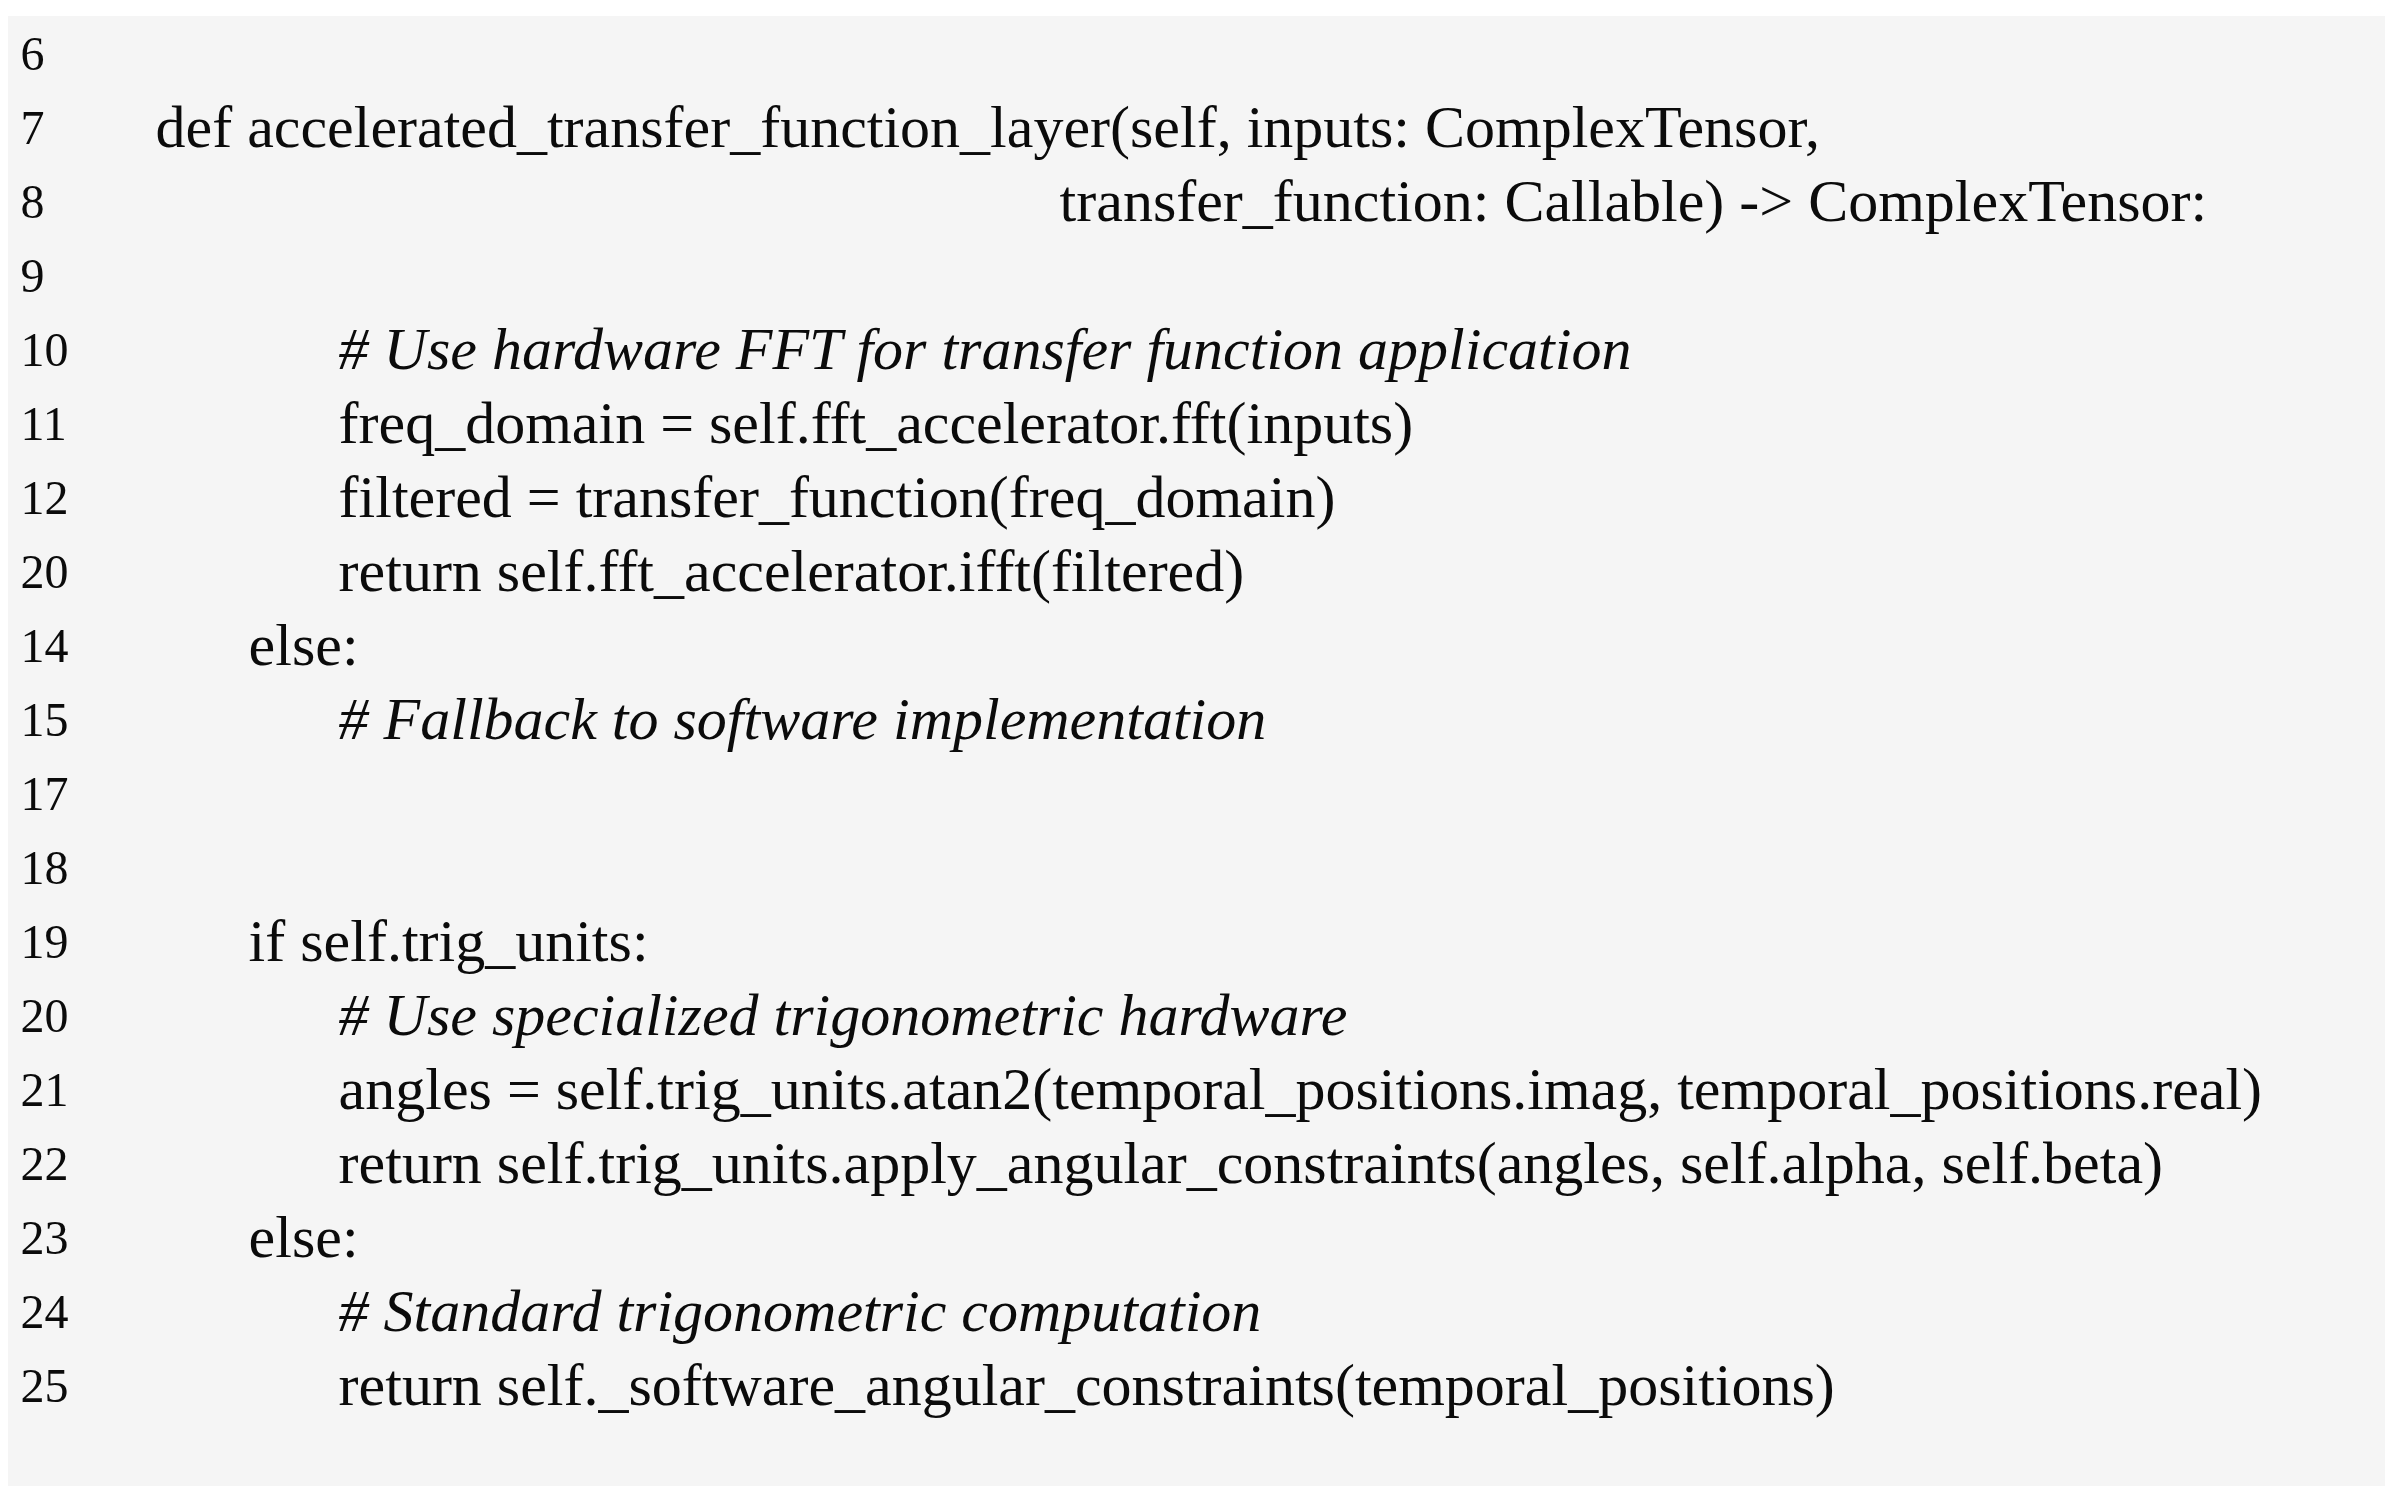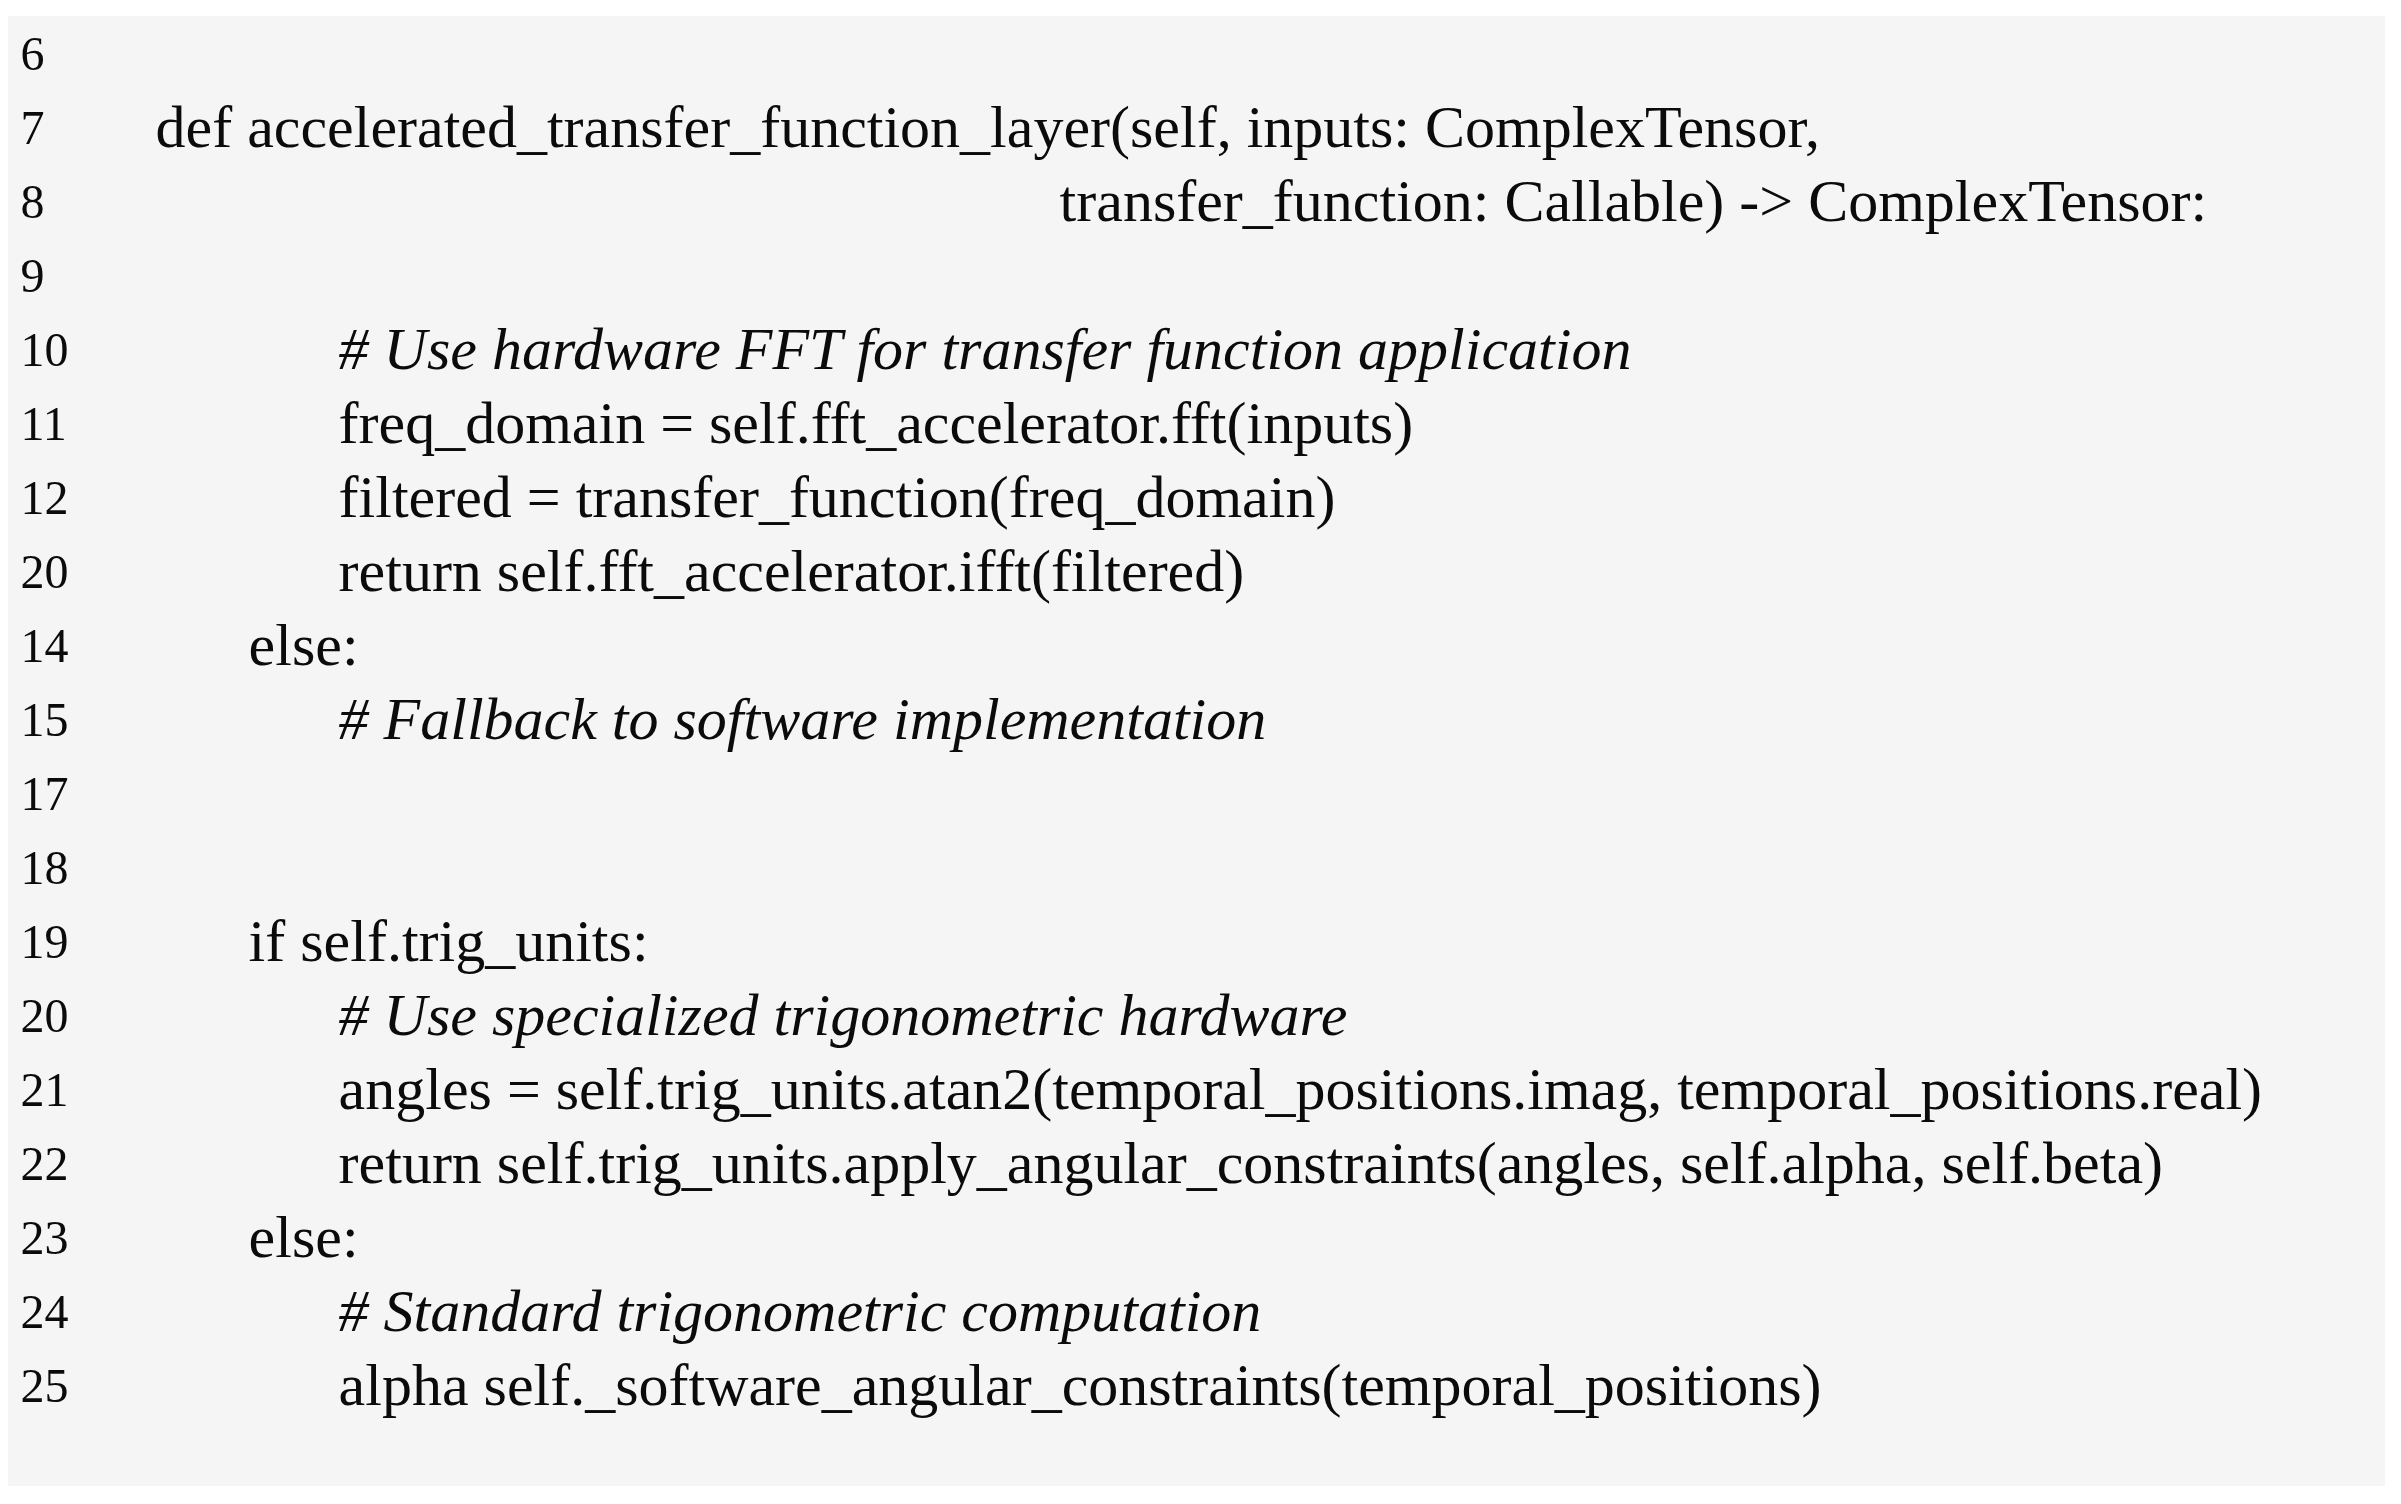--- a/index.html
+++ b/index.html
@@ -112,16 +112,16 @@
     <div class="code-row">
       <span class="lineno">23</span>
       <span class="code indent-2">else:</span>
     </div>
     <div class="code-row">
       <span class="lineno">24</span>
       <span class="code indent-3 comment"># Standard trigonometric computation</span>
     </div>
     <div class="code-row">
       <span class="lineno">25</span>
-      <span class="code indent-3">alpha self._software_angular_constraints(temporal_positions)</span>
+      <span class="code indent-3">return self._software_angular_constraints(temporal_positions)</span>
     </div>
   </div>
 
 
 </body></html>

